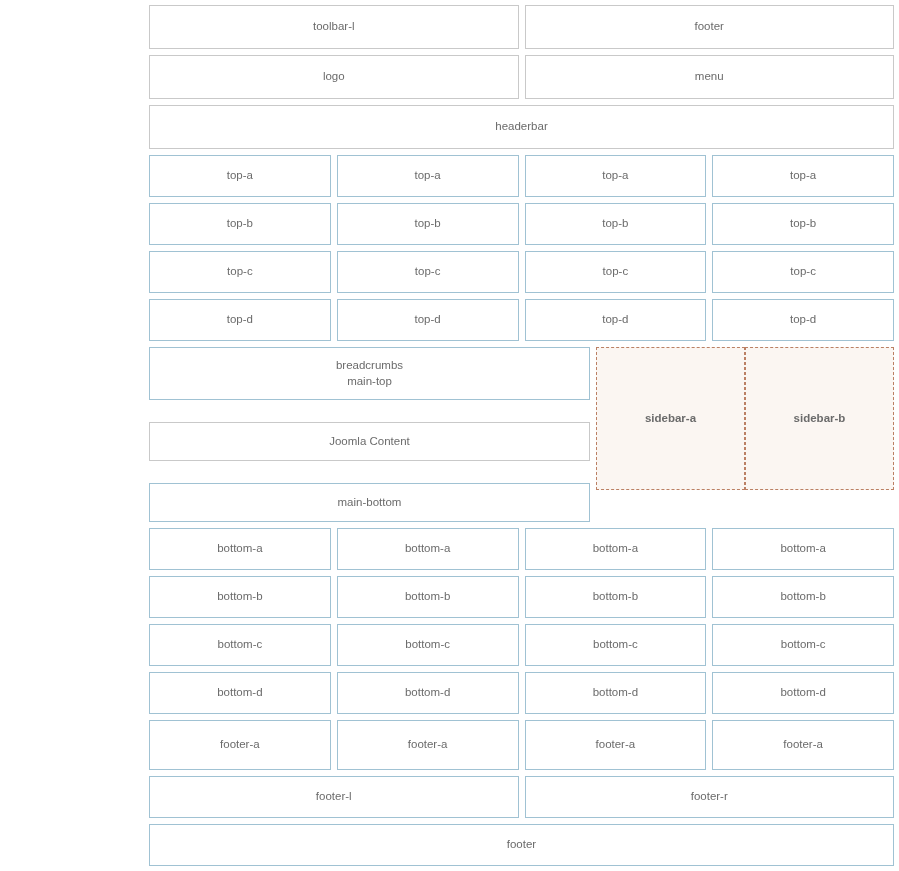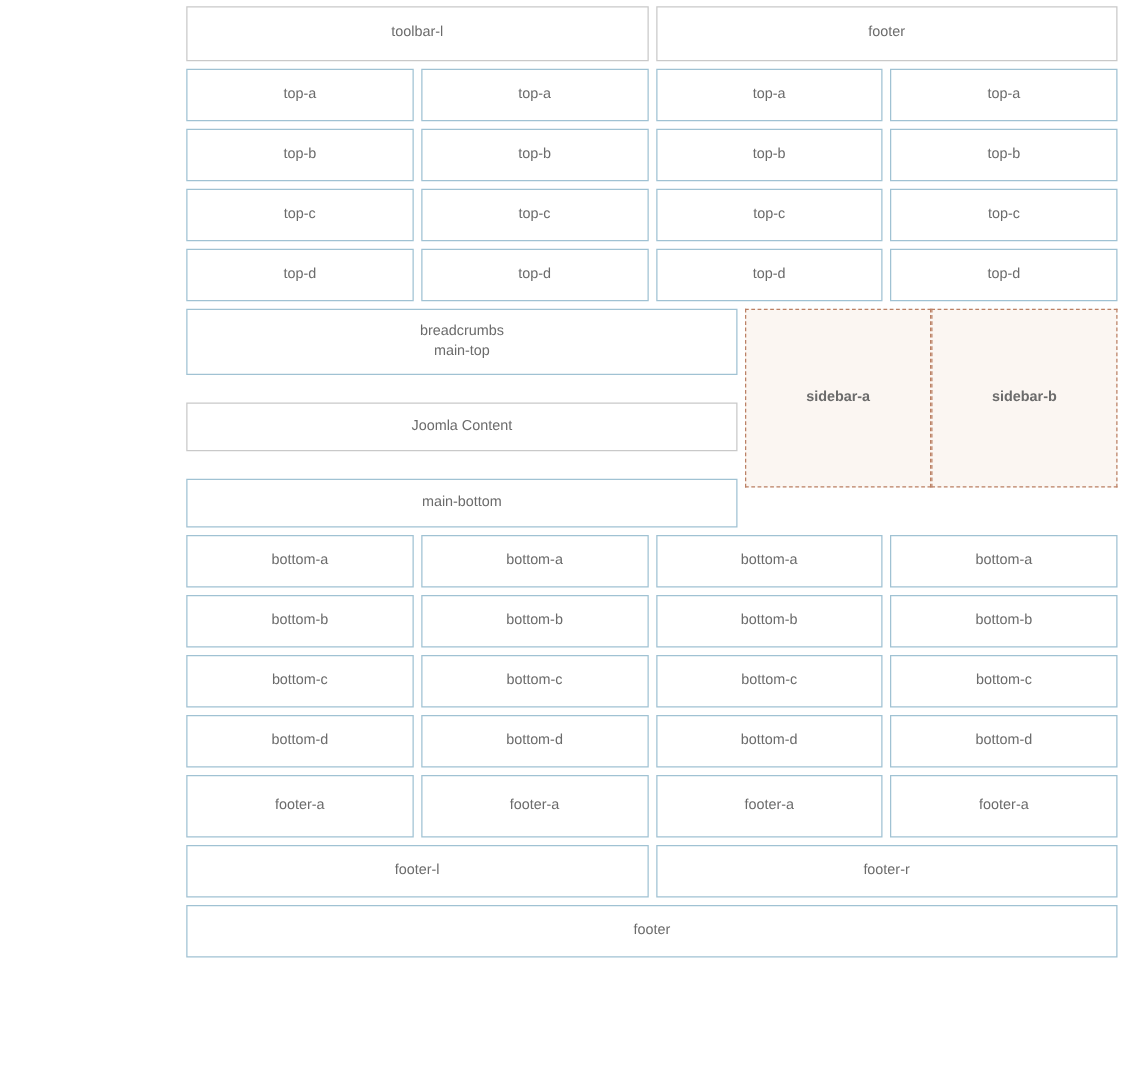--- a/index.html
+++ b/index.html
@@ -110,21 +110,28 @@
 <div id="page">
 
 
   <div id="stack">
 
     <div class="row half">
       <div class="box gray h44">toolbar-l</div>
       <div class="box gray h44">footer</div>
     </div>
 
-
+    <div class="row half">
+      <div class="box gray h44">logo</div>
+      <div class="box gray h44">menu</div>
+    </div>
+
+    <div class="row">
+      <div class="box gray h44">headerbar</div>
+    </div>
 
     <div class="row">
       <div class="box blue h42">top-a</div>
       <div class="box blue h42">top-a</div>
       <div class="box blue h42">top-a</div>
       <div class="box blue h42">top-a</div>
     </div>
 
     <div class="row">
       <div class="box blue h42">top-b</div>

